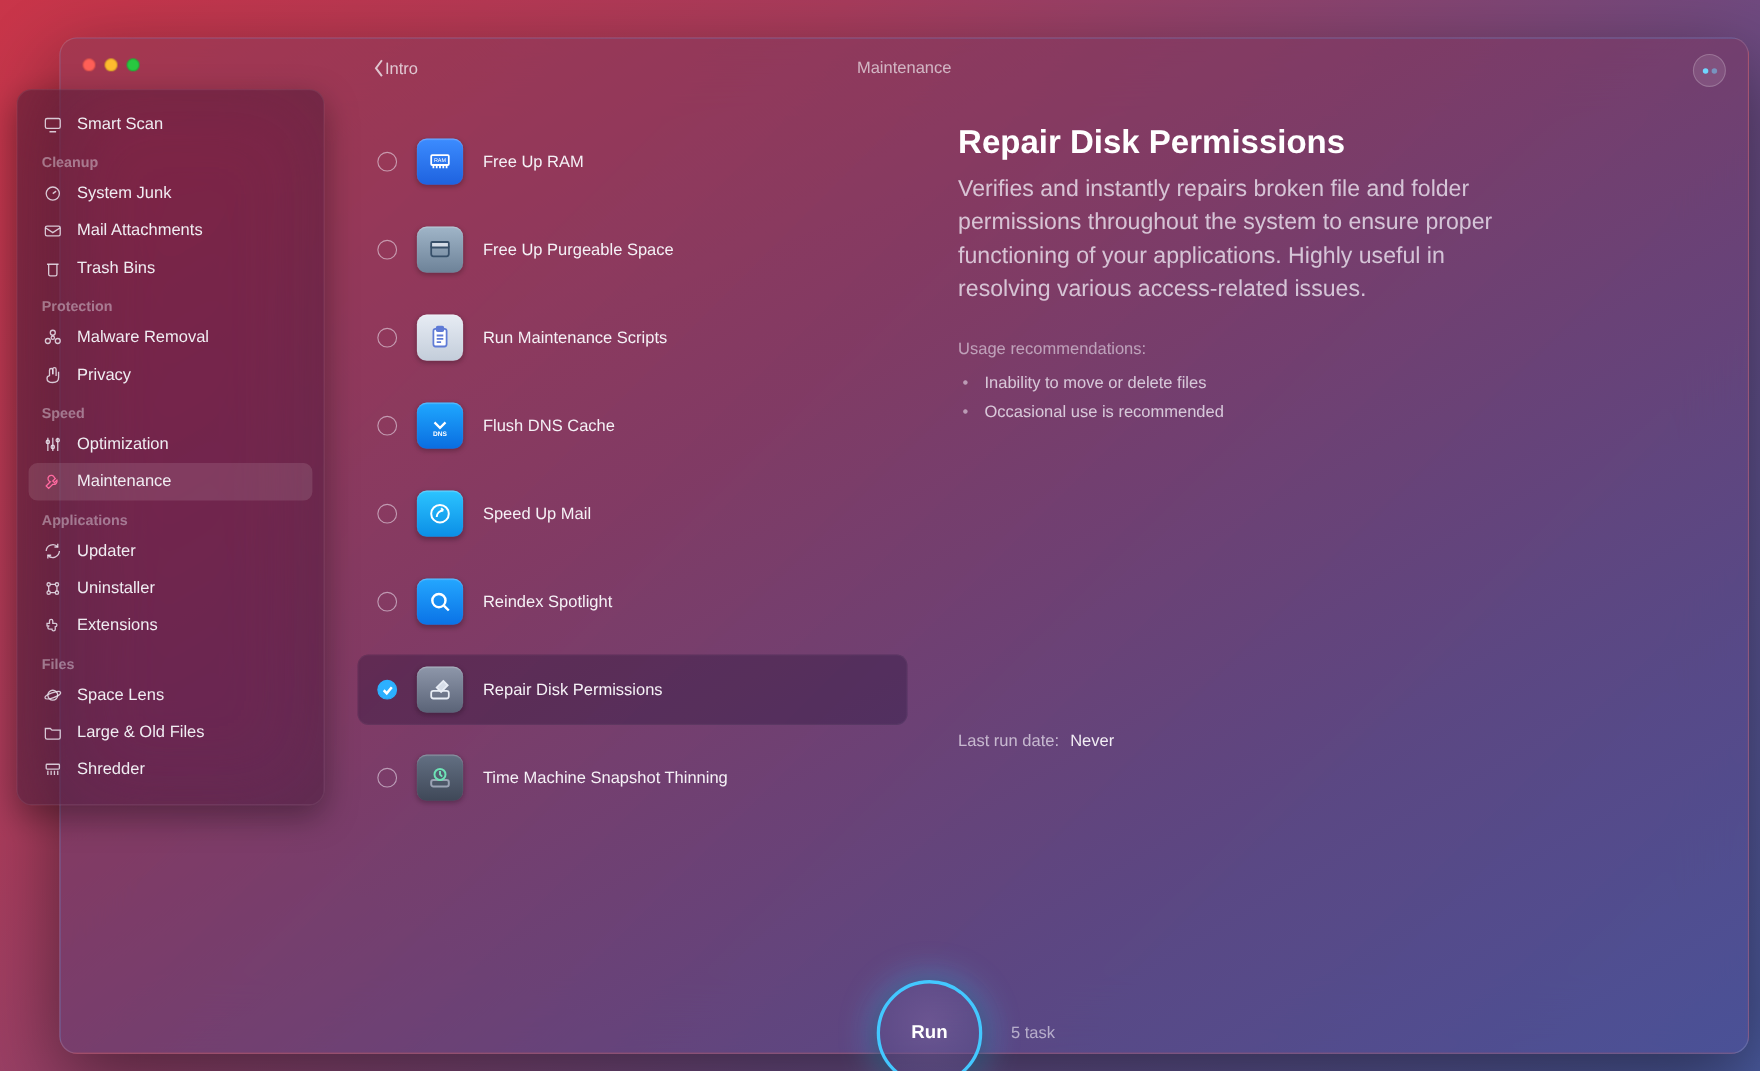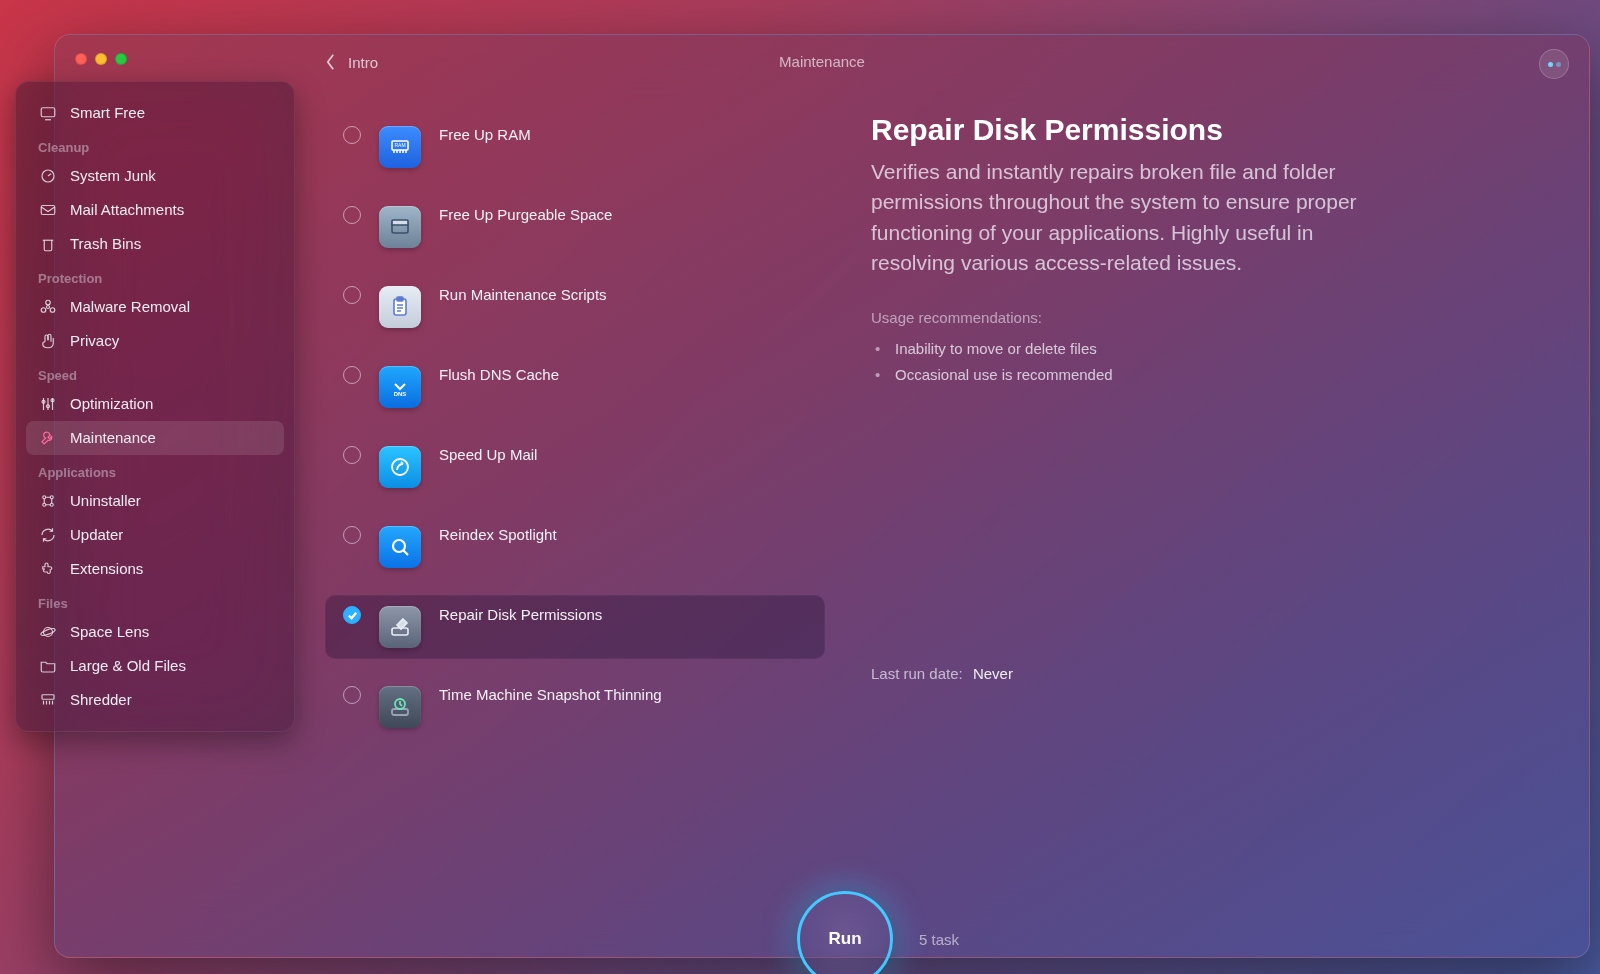--- a/index.html
+++ b/index.html
@@ -47,22 +47,22 @@
   
   .topbar {
     position: absolute;
     top: 0; left: 0; right: 0;
     height: 54px;
     display:flex; align-items:center;
     color: rgba(240,235,240,0.78);
     font-size: 15px;
   }
   .back-btn {
-    position:absolute; left:270px; top:18px;
-    display:flex; align-items:center; gap:12px;
+    position:absolute; left:284px; top:18px;
+    display:flex; align-items:center; gap:0;
     color: rgba(240,235,240,0.8);
     cursor:pointer;
   }
   .back-btn svg { width:11px; height:18px; stroke: currentColor; fill:none; stroke-width:2; }
   .topbar-title {
     position:absolute; left:50%; transform:translateX(-50%);
     top:18px;
     font-weight:400;
     color: rgba(240,235,240,0.7);
   }
@@ -117,21 +117,21 @@
   .sb-item.active .icon svg{stroke:#ff6aa0;}
 
   
   .task-list {
     position:absolute;
     top:80px; left:270px;
     width:500px;
     display:flex; flex-direction:column; gap:16px;
   }
   .task-row {
-    display:flex; 
+    display:flex; align-items:center;
     gap:18px;
     padding:11px 18px;
     border-radius:10px;
     cursor:pointer;
   }
   .task-row.selected { background: rgba(20,10,45,0.30); box-shadow: inset 0 0 0 1px rgba(255,255,255,0.04);}
   .task-check {
     width:18px;height:18px;border-radius:50%;
     border:1.6px solid rgba(240,235,245,0.55);
     flex:0 0 18px;
@@ -247,21 +247,21 @@
 
   <div class="sidebar">
 
     <div class="sb-item">
       <span class="icon">
         <svg viewBox="0 0 24 24">
             <rect x="3" y="5" width="18" height="12" rx="2"></rect>
             <path d="M8 21h8"></path>
           </svg>
       </span>
-      <span>Smart Free</span>
+      <span>Smart Scan</span>
     </div>
 
     <div class="section-label">Cleanup</div>
     <div class="sb-item">
       <span class="icon">
           <svg viewBox="0 0 24 24">
             <circle cx="12" cy="12" r="8"></circle>
             <path d="M12 12l4-3"></path>
           </svg>
         </span>
@@ -324,41 +324,41 @@
     <div class="sb-item active">
       <span class="icon">
           <svg viewBox="0 0 24 24">
             <path d="M14 7a4 4 0 1 0-5 5l-5 5 3 3 5-5a4 4 0 0 0 5-5l-3 3-2-2 3-3z"></path>
           </svg>
         </span>
       <span>Maintenance</span>
     </div>
 
     <div class="section-label">Applications</div>
+    <div class="sb-item">
+      <span class="icon">
+          <svg viewBox="0 0 24 24">
+            <path d="M4 12a8 8 0 0 1 14-5"></path>
+            <path d="M20 12a8 8 0 0 1-14 5"></path>
+            <path d="M18 3v4h-4M6 21v-4h4"></path>
+          </svg>
+        </span>
+      <span>Updater</span>
+    </div>
     <div class="sb-item">
       <span class="icon">
           <svg viewBox="0 0 24 24">
             <circle cx="7" cy="7" r="2"></circle>
             <circle cx="17" cy="7" r="2"></circle>
             <circle cx="7" cy="17" r="2"></circle>
             <circle cx="17" cy="17" r="2"></circle>
             <path d="M9 7h6M7 9v6M17 9v6M9 17h6"></path>
           </svg>
         </span>
       <span>Uninstaller</span>
-    </div>
-    <div class="sb-item">
-      <span class="icon">
-          <svg viewBox="0 0 24 24">
-            <path d="M4 12a8 8 0 0 1 14-5"></path>
-            <path d="M20 12a8 8 0 0 1-14 5"></path>
-            <path d="M18 3v4h-4M6 21v-4h4"></path>
-          </svg>
-        </span>
-      <span>Updater</span>
     </div>
     <div class="sb-item">
       <span class="icon">
           <svg viewBox="0 0 24 24">
             <path d="M5 9h3V6a2 2 0 1 1 4 0v3h3a2 2 0 1 1 0 4v3a2 2 0 1 1-4 0h-3a2 2 0 1 1 0-4H5z"></path>
           </svg>
         </span>
       <span>Extensions</span>
     </div>
 

